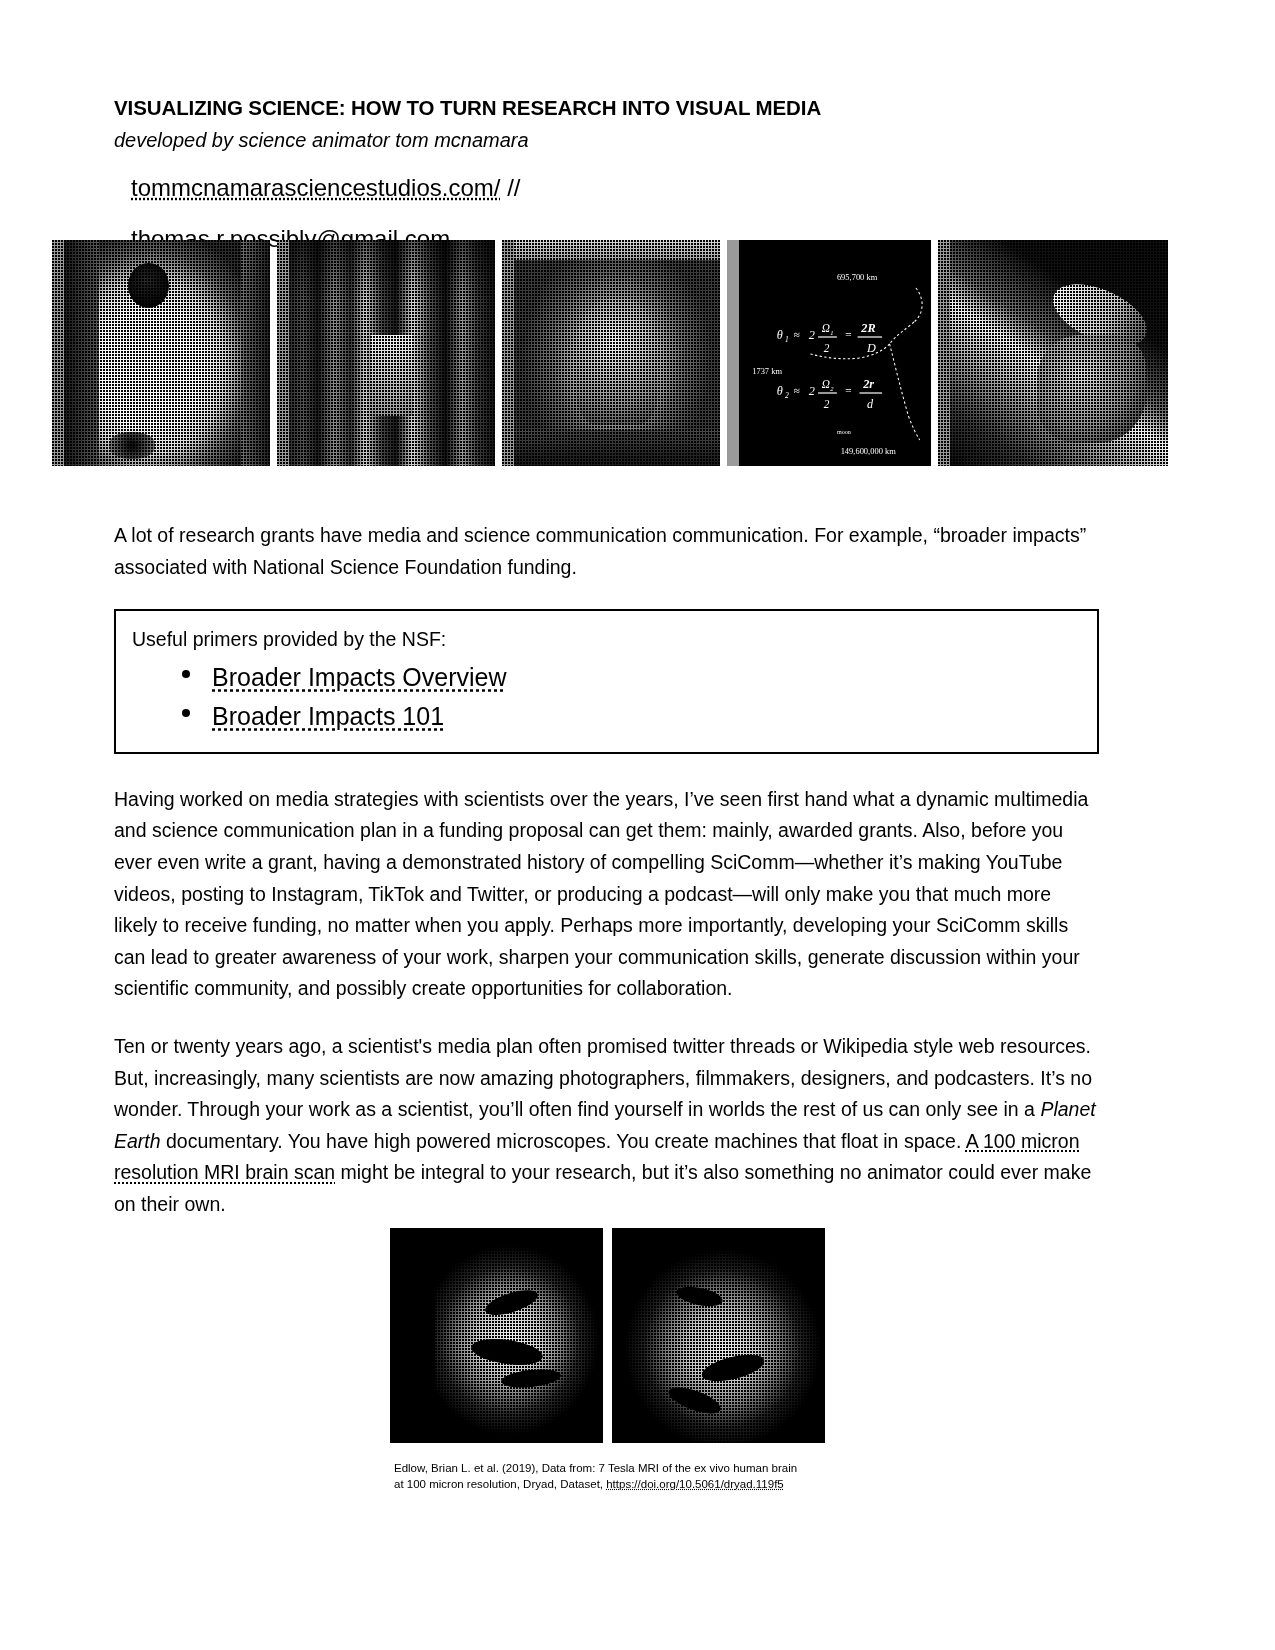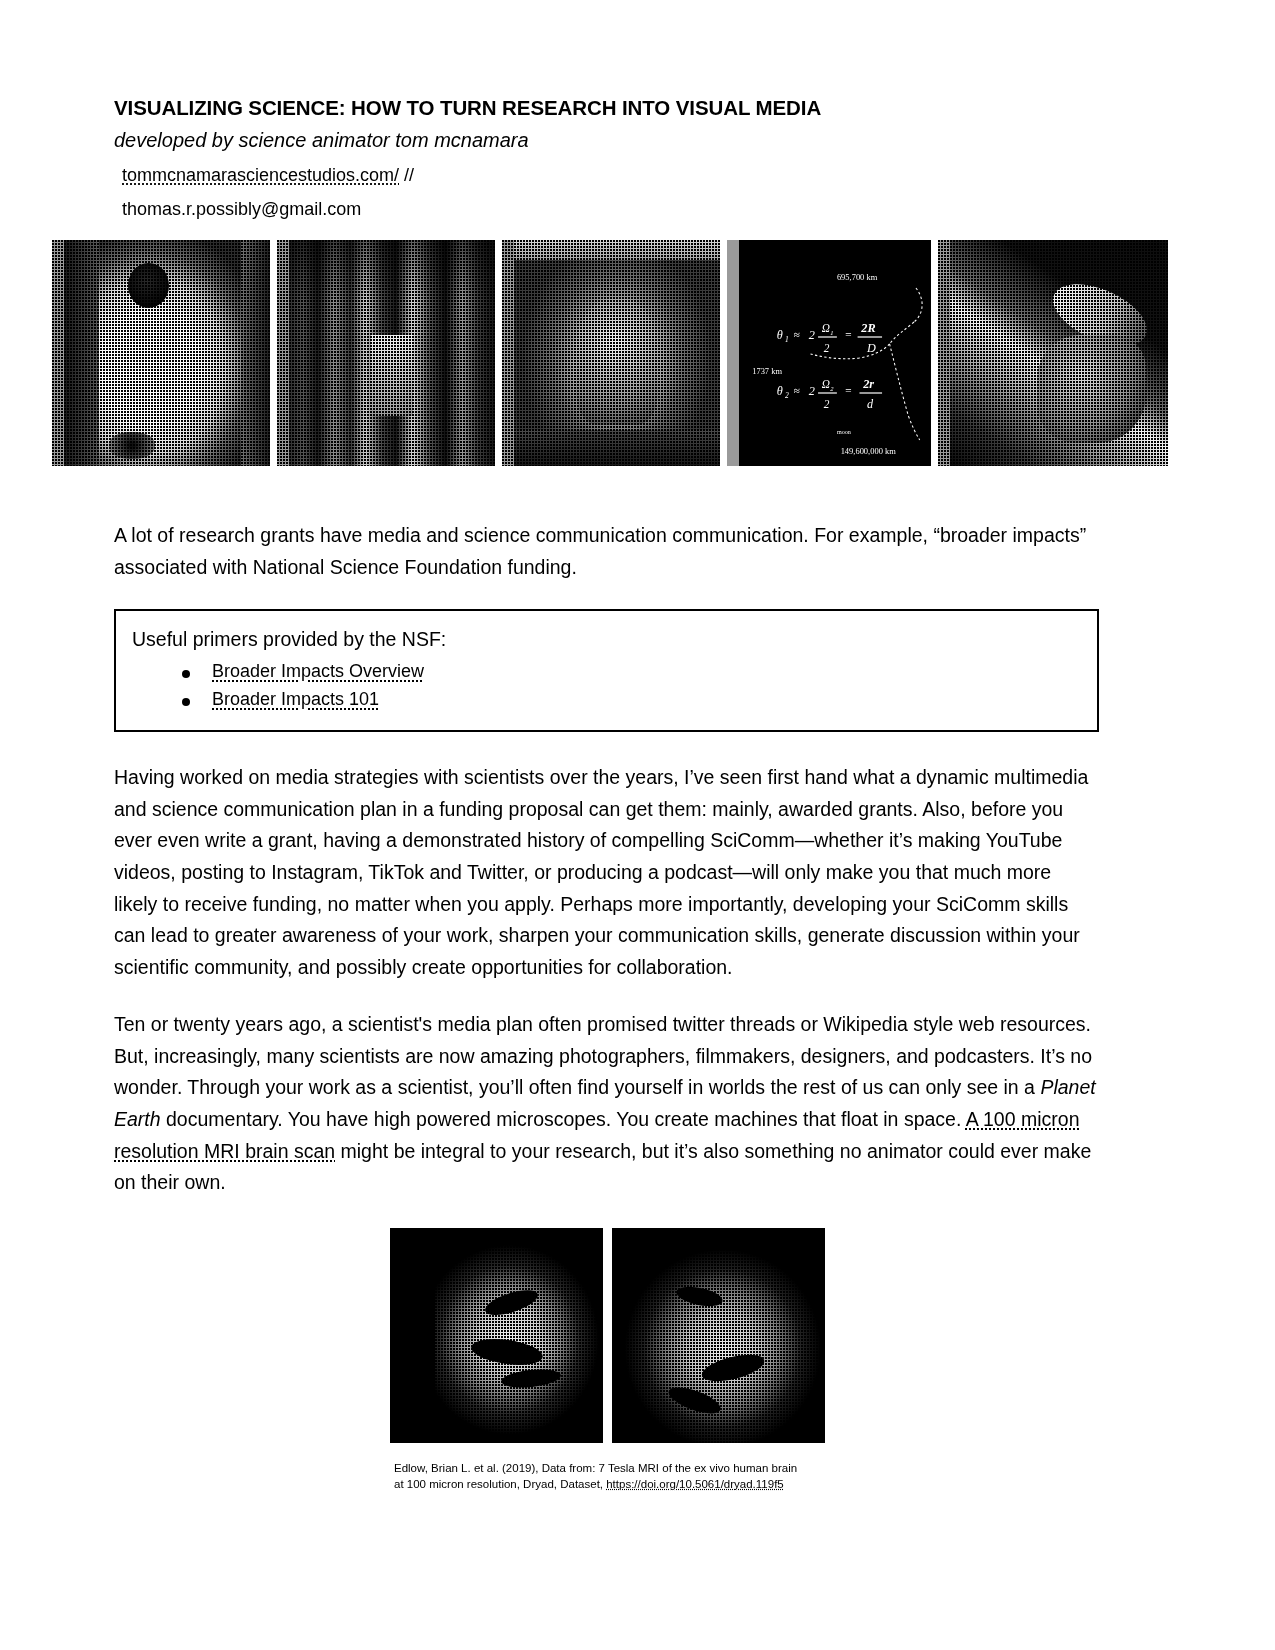--- a/index.html
+++ b/index.html
@@ -35,23 +35,23 @@
     margin: 0 0 4px 0;
     white-space: nowrap;
   }
   .doc-subtitle {
     font-size: 20px;
     font-style: italic;
     line-height: 1.4;
     margin: 0 0 4px 0;
   }
   .contact-line {
-    font-size: 18px;
+    font-size: 24px;
     line-height: 1.45;
-    margin: 8px;
+    margin: 17px;
   }
   .link-ul {
     text-decoration: underline;
     text-decoration-style: dotted;
     text-underline-offset: 3px;
   }
   .contact-line.email {
     margin-top: 3px;
   }
 
@@ -232,21 +232,21 @@
     font-size: 19.5px;
     line-height: 1.5;
     margin: 0 0 4px 0;
   }
   .callout ul {
     list-style: none;
     margin: 0;
     padding: 0 0 0 50px;
   }
   .callout li {
-    font-size: 18px;
+    font-size: 25px;
     line-height: 1.55;
     position: relative;
     padding-left: 30px;
   }
   .callout li::before {
     content: "";
     position: absolute;
     left: 0;
     top: 12px;
     width: 8px;

